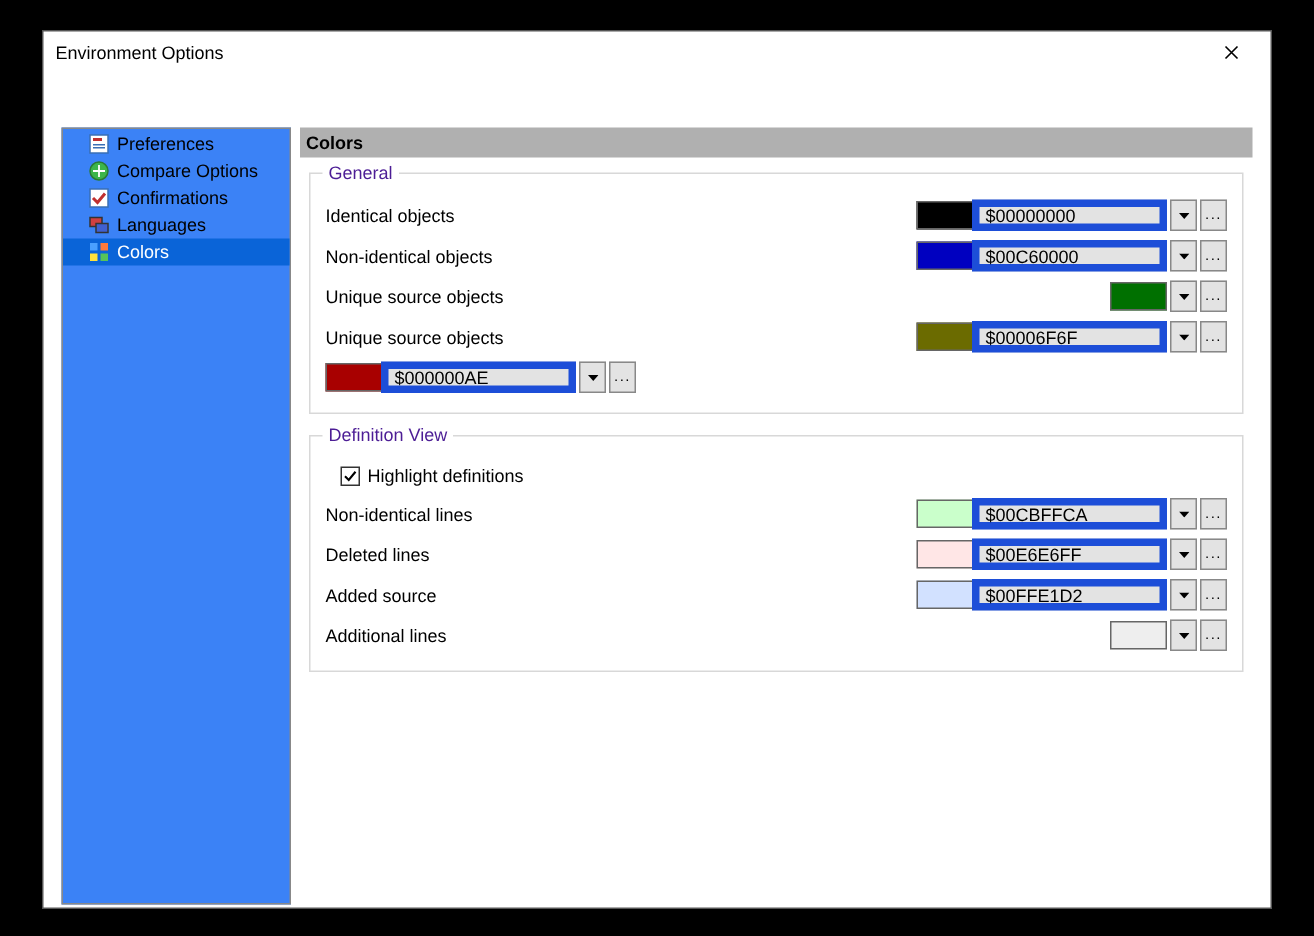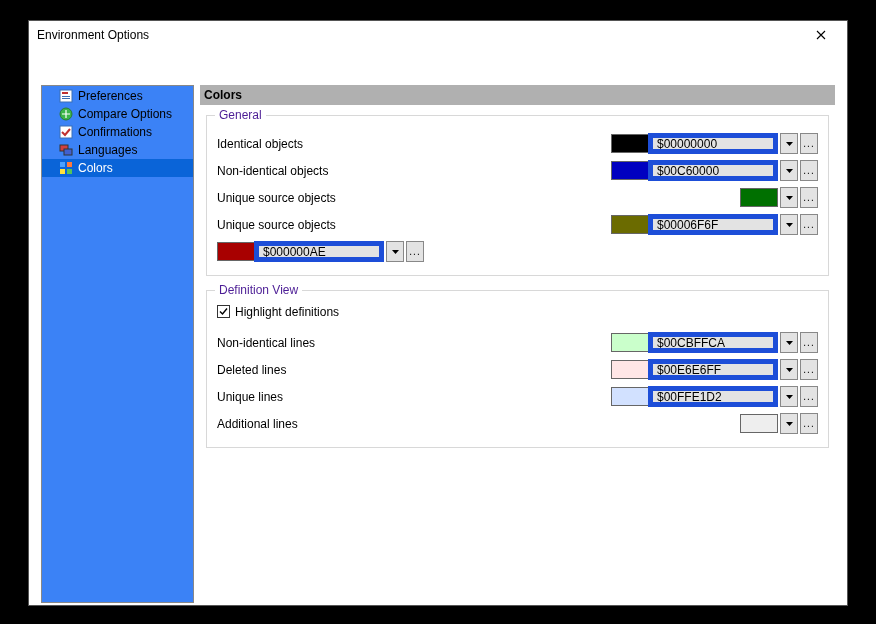--- a/index.html
+++ b/index.html
@@ -119,22 +119,23 @@
     width: 18px; height: 21px;
     border: 1px solid #888;
     background: #e3e3e3;
     display: flex; align-items:center; justify-content:center;
     margin-left: 2px;
     cursor: pointer;
   }
   .dd-btn svg { width:7px; height:4px; }
   .dots-btn { font-size: 10px; letter-spacing: 1px; }
   .checkbox-row {
-    display: flex; gap: 5px;
+    display: flex; align-items: center; gap: 5px;
     height: 24px;
+    margin-left: 10px;
   }
   .chk {
     width: 13px; height: 13px;
     border: 1px solid #333;
     background: #fff;
     display: inline-flex; align-items:center; justify-content:center;
     cursor:pointer;
   }
   .chk svg { width: 11px; height: 11px; }
   .footer {
@@ -313,21 +314,21 @@
               <span class="swatch" style="background: rgb(255, 230, 230);"></span>
               <span class="hexfield">$00E6E6FF</span>
               <span class="dd-btn">
                 <svg viewBox="0 0 7 4">
                   <path d="M0 0 L3.5 4 L7 0 Z" fill="#000"></path>
                 </svg>
               </span>
               <span class="dots-btn">...</span>
             </div>
             <div class="row">
-              <span class="row-label">Unique lines</span>
+              <span class="row-label">Added source</span>
               <span class="swatch" style="background: rgb(210, 225, 255);"></span>
               <span class="hexfield">$00FFE1D2</span>
               <span class="dd-btn">
                 <svg viewBox="0 0 7 4">
                   <path d="M0 0 L3.5 4 L7 0 Z" fill="#000"></path>
                 </svg>
               </span>
               <span class="dots-btn">...</span>
             </div>
             <div class="row">

